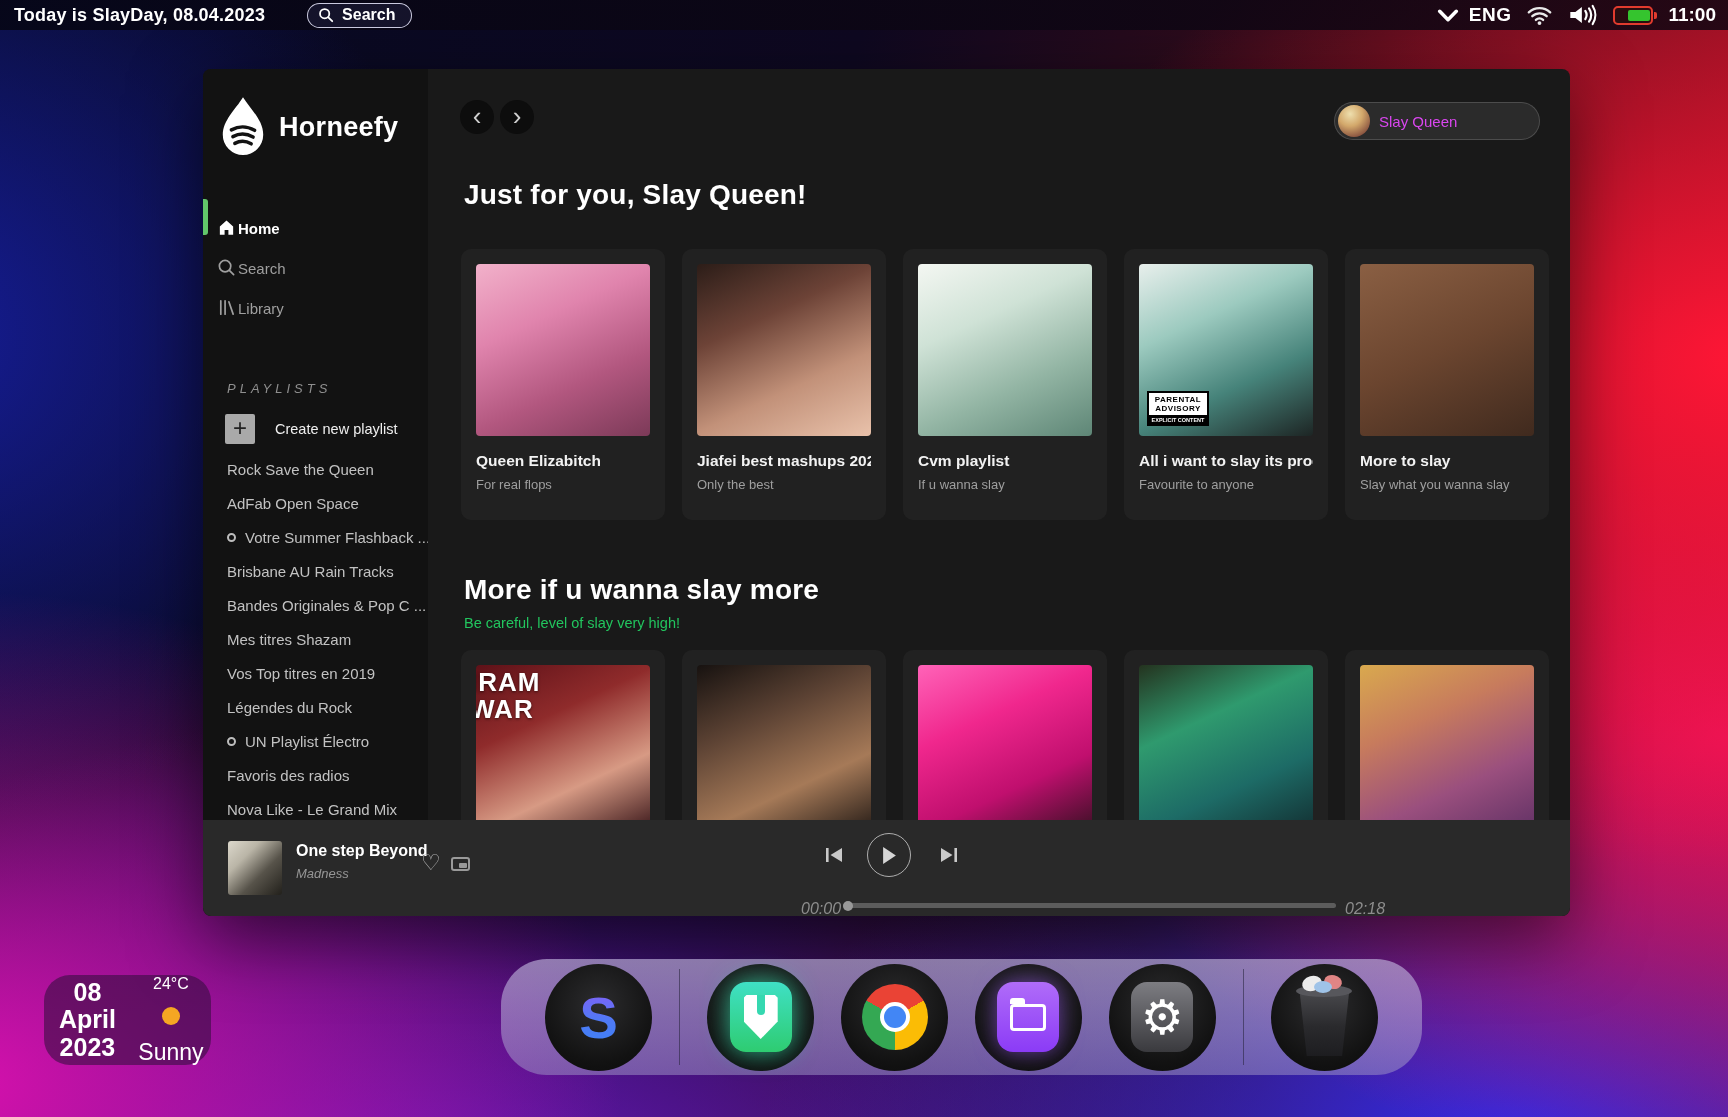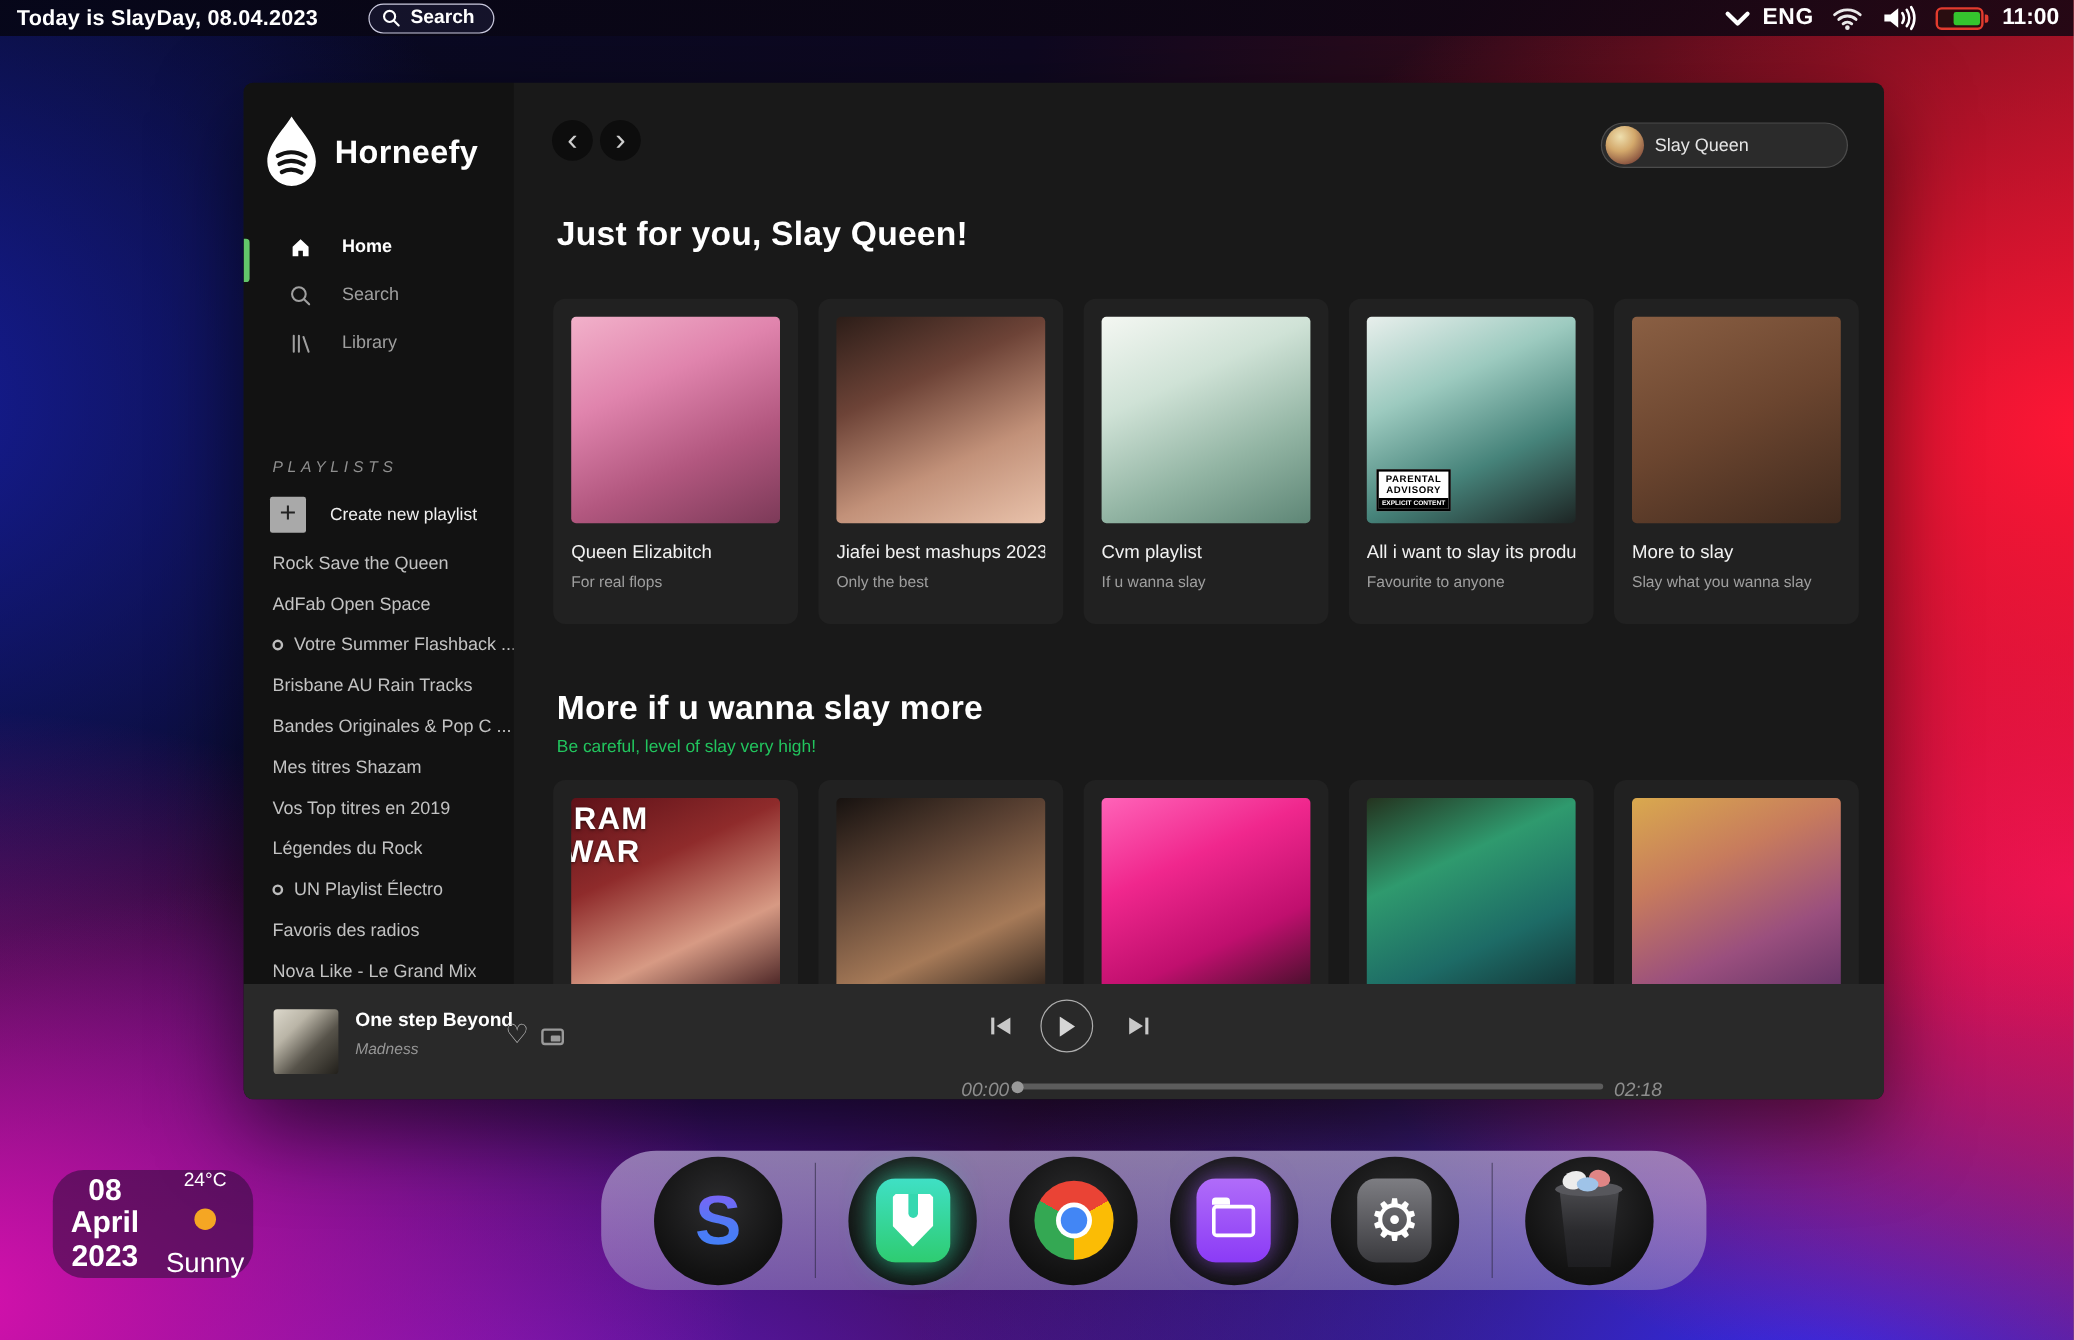--- a/index.html
+++ b/index.html
@@ -39,22 +39,22 @@
 
   
   .window { position:absolute; left:203px; top:69px; width:1367px; height:847px;
     background:#191919; border-radius:8px; box-shadow:0 24px 70px rgba(0,0,0,.55); z-index:10; overflow:hidden; }
 
   .sidebar { position:absolute; left:0; top:0; width:225px; height:751px; background:#121212; }
   .brand { display:flex; align-items:center; gap:10px; padding:26px 0 0 14px; }
   .brand-name { color:#fff; font-size:27px; font-weight:800; letter-spacing:.3px; }
 
   .nav { margin-top:38px; }
-  .nav-item { position:relative; height:40px; display:flex; align-items:flex-start; gap:25px;
-    padding-left:38px; cursor:pointer; color:#9f9f9f; font-size:15px; }
+  .nav-item { position:relative; height:40px; display:flex; align-items:flex-end; gap:2px;
+    padding-left:14px; cursor:pointer; color:#9f9f9f; font-size:15px; }
   .nav-item.active { color:#fff; font-weight:600; }
   .nav-item.active .active-bar { position:absolute; left:0; top:2px; width:5px; height:36px;
     background:#62c76a; border-radius:0 3px 3px 0; }
 
   .pl-header { margin:64px 0 0 24px; color:#8f8f8f; font-size:13px; font-style:italic;
     letter-spacing:4px; }
   .create-row { display:flex; align-items:center; gap:20px; margin:18px 0 6px 22px; cursor:pointer; }
   .plus-btn { width:30px; height:30px; background:#a9a9a9; border-radius:2px; display:flex;
     align-items:center; justify-content:center; }
   .plus-btn::before { content:"+"; font-size:24px; color:#222; line-height:1; margin-top:-2px; }
@@ -74,34 +74,34 @@
   .nav-circle.back { left:32px; } .nav-circle.fwd { left:72px; }
   .nav-circle::before { font-size:26px; line-height:0; margin-top:-3px; }
   .nav-circle.back::before { content:"\2039"; }
   .nav-circle.fwd::before { content:"\203A"; }
 
   .profile-chip { position:absolute; top:33px; right:30px; width:206px; height:38px;
     border-radius:19px; background:rgba(255,255,255,.08); border:1px solid rgba(255,255,255,.16);
     display:flex; align-items:center; gap:9px; padding-left:3px; cursor:pointer; }
   .avatar { width:32px; height:32px; border-radius:50%;
     background:radial-gradient(circle at 38% 28%, #eedfae 0%, #d3a86b 40%, #8a5440 78%, #5c3730 100%); }
-  .profile-chip span { color:#e5e5e5; font-size:15px;text-align:right; }
+  .profile-chip span { color:#d946ef; font-size:15px;text-align:right; }
 
   .h1 { position:absolute; left:36px; color:#fff; font-size:28px; font-weight:800; letter-spacing:.2px; }
   .h1.s0 { top:110px; }
   .h1.s1 { top:505px; }
   .sec-sub { position:absolute; left:36px; top:546px; color:#22c55e; font-size:14.5px; }
 
   .cards { position:absolute; left:33px; display:flex; gap:17px; }
   .cards[data-section="0"] { top:180px; }
   .cards[data-section="1"] { top:581px; }
   .card { width:204px; height:271px; background:#212121; border-radius:10px; padding:15px;
     cursor:pointer; flex:0 0 auto; }
   .card-art { position:relative; width:174px; height:172px; border-radius:4px; overflow:hidden; }
-  .card-title { margin-top:16px; color:#f2f2f2; font-size:15.5px; font-weight:400; white-space:nowrap; overflow:hidden; }
+  .card-title { margin-top:16px; color:#f2f2f2; font-size:15.5px; font-weight:700; white-space:nowrap; overflow:hidden; }
   .card-sub { margin-top:7px; color:#9f9f9f; font-size:13px; }
   .art-overlay { position:absolute; left:-6px; top:4px; color:#fff; font-weight:800; font-size:26px;
     line-height:1.05; letter-spacing:1px; text-shadow:0 1px 3px rgba(0,0,0,.6); }
   .pa-badge { position:absolute; left:8px; bottom:10px; width:62px; background:#fff;
     border:2px solid #000; text-align:center; padding-top:2px; }
   .pa-l1,.pa-l2 { color:#000; font-weight:800; font-size:8px; letter-spacing:.5px; }
   .pa-l3 { margin-top:2px; background:#000; color:#fff; font-size:5.5px; font-weight:700; padding:1.5px 0; }
 
   
   .player { position:absolute; left:0; top:751px; width:1367px; height:96px; background:#292929;

